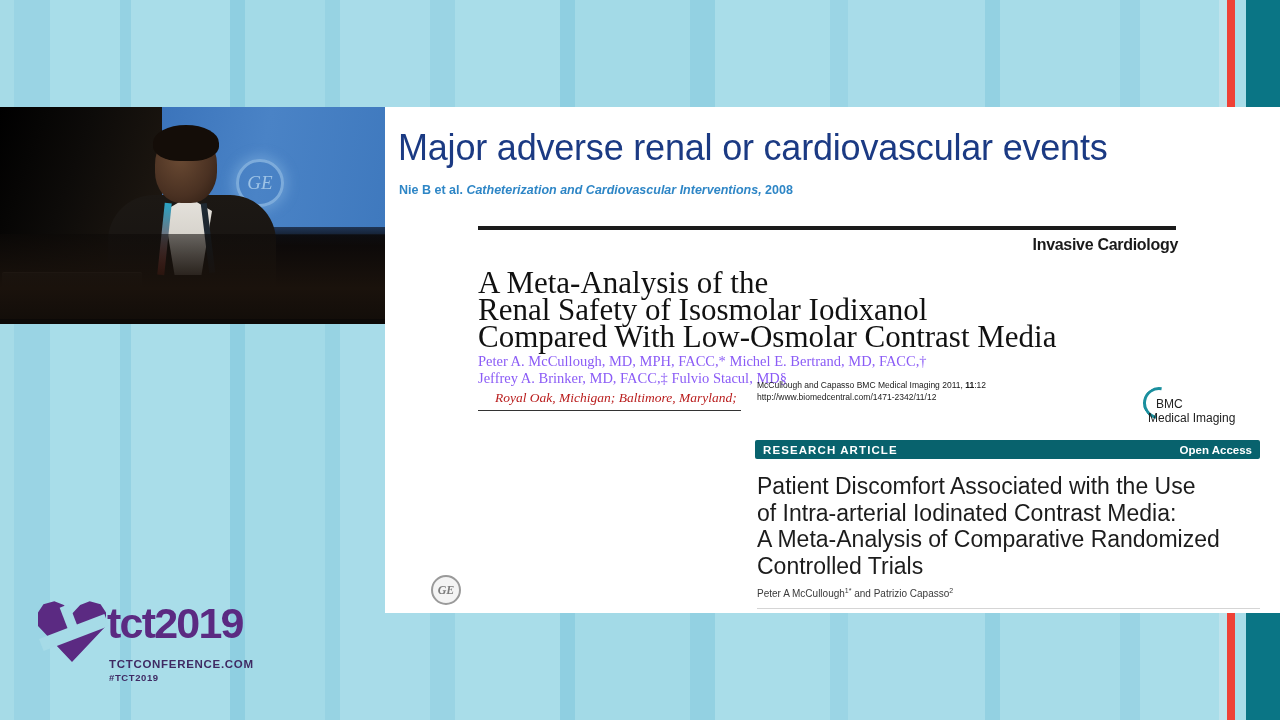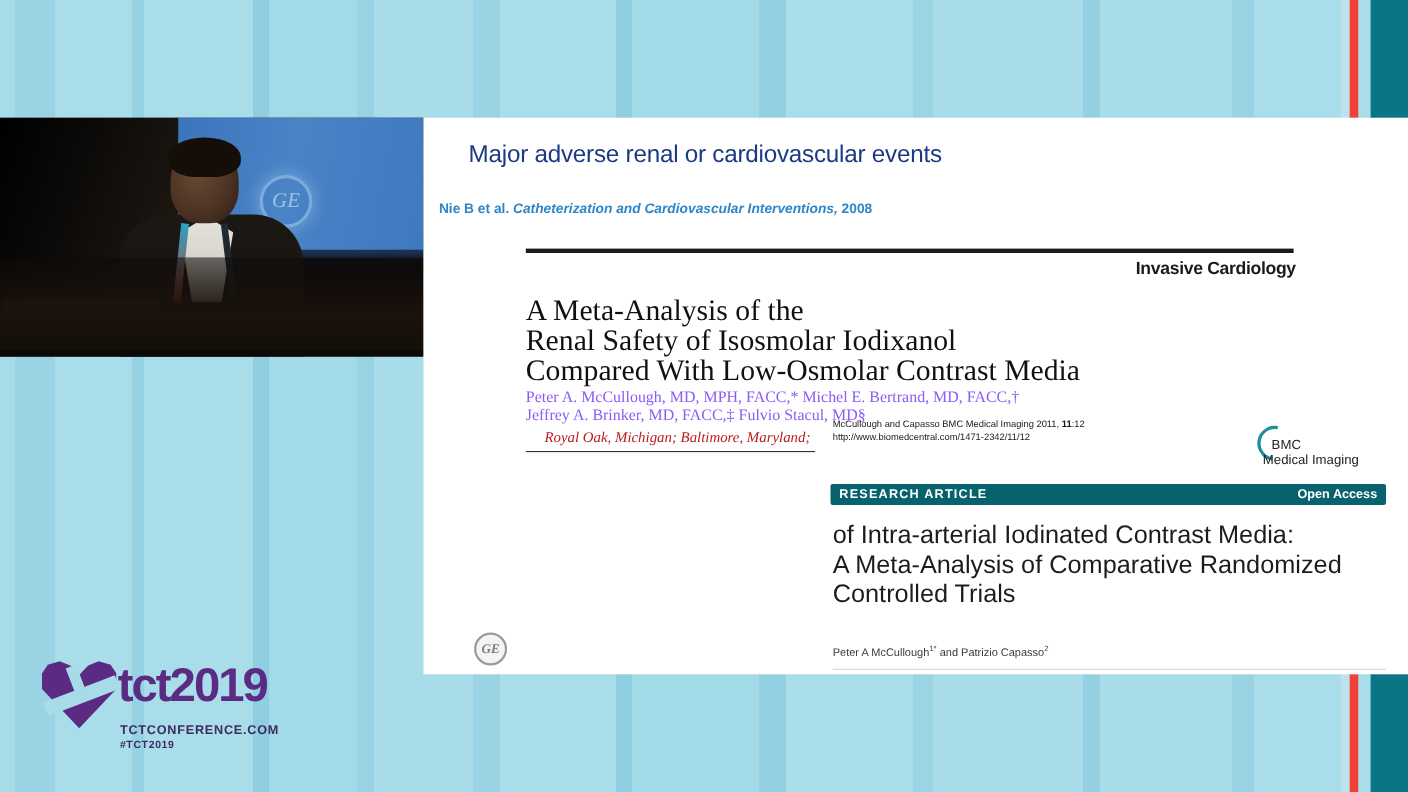--- a/index.html
+++ b/index.html
@@ -208,25 +208,24 @@
   .slide {
     position: absolute;
     left: 385px; top: 107px;
     width: 895px; height: 506px;
     background: #ffffff;
     overflow: hidden;
   }
   .slide-title {
     position: absolute;
     left: 13px; top: 20px;
-    font-size: 22px;
+    font-size: 36px;
     color: #1b3a83;
     letter-spacing: -0.2px;
     white-space: nowrap;
-    margin-left: 28px;
   }
   .slide-citation {
     position: absolute;
     left: 14px; top: 76px;
     font-size: 12.5px;
     font-weight: bold;
     color: #2e86c6;
     white-space: nowrap;
     text-align: right;
   }
@@ -252,21 +251,21 @@
     font-size: 16px;
     font-weight: bold;
     color: #1a1a1a;
     letter-spacing: -0.3px;
     white-space: nowrap;
   }
   .jc1-title {
     position: absolute;
     left: 0; top: 43px;
     font-family: "Liberation Serif", serif;
-    font-size: 27px;
+    font-size: 31px;
     line-height: 27px;
     color: #111;
     white-space: nowrap;
   }
   .jc1-authors {
     position: absolute;
     left: 0; top: 127px;
     font-family: "Liberation Serif", serif;
     font-size: 14.5px;
     line-height: 16.5px;
@@ -525,20 +524,21 @@
         <div class="bmc-txt1">BMC</div>
         <div class="bmc-txt2">Medical Imaging</div>
       </div>
 
       <div class="jc2-bar">
         <div class="jc2-bar-left">RESEARCH ARTICLE</div>
         <div class="jc2-bar-right">Open Access</div>
       </div>
 
       <div class="jc2-title">
+        <div>Patient Discomfort Associated with the Use</div>
         <div>of Intra-arterial Iodinated Contrast Media:</div>
         <div>A Meta-Analysis of Comparative Randomized</div>
         <div>Controlled Trials</div>
       </div>
 
       <div class="jc2-authors"><span>Peter A McCullough</span><sup>1*</sup><span> and Patrizio Capasso</span><sup>2</sup></div>
 
       <div class="jc2-hr"></div>
     </div>
 

